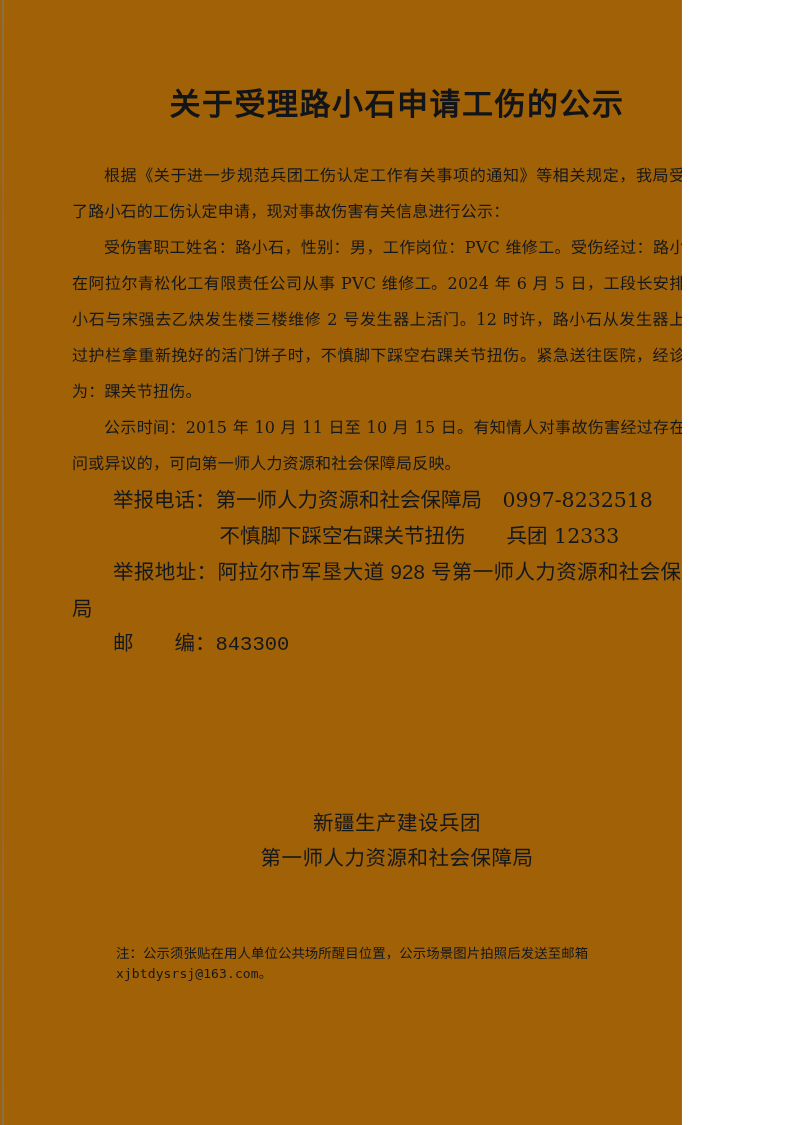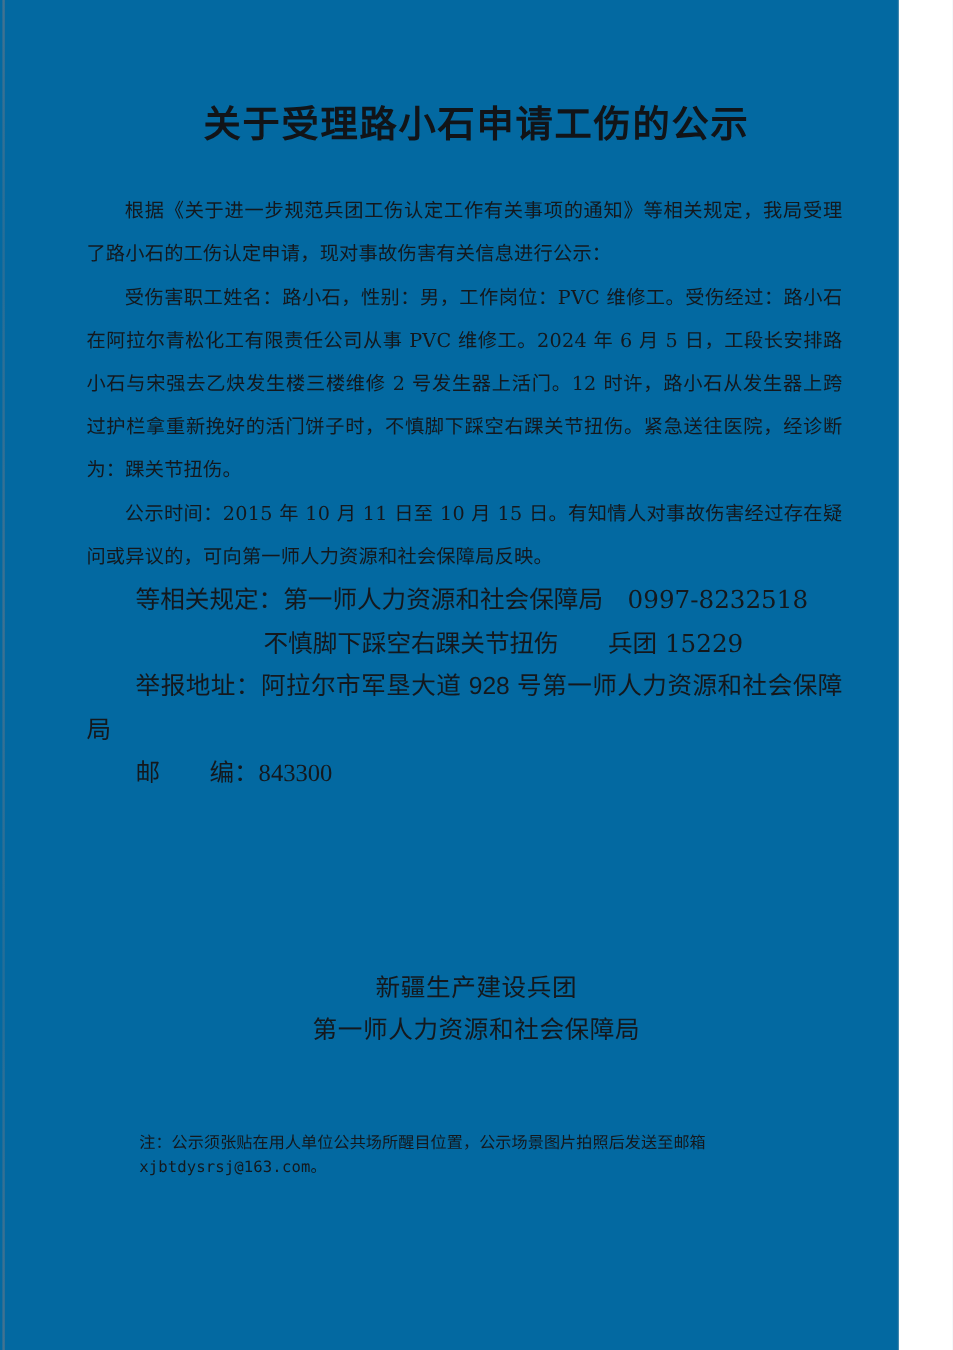--- a/index.html
+++ b/index.html
@@ -7,23 +7,23 @@
     margin: 0;
     padding: 0;
     background: #ffffff;
   }
   body {
     font-family: "DejaVu Serif", "Liberation Serif", serif;
     -webkit-font-smoothing: antialiased;
   }
   .page {
     position: relative;
-    width: 749px;
+    width: 682px;
     height: 1125px;
-    background: #0369a1;
+    background: #a16207;
     overflow: hidden;
     box-sizing: border-box;
   }
   
   .scan-edge-left {
     position: absolute;
     left: 2px;
     top: 0;
     width: 2px;
     height: 1125px;
@@ -98,21 +98,21 @@
     text-align: justify;
     text-justify: inter-ideograph;
     font-family: Liberation Sans, sans-serif;
   }
   .zip-line {
     font-size: 20.5px;
     line-height: 36.2px;
     color: #14181d;
     text-indent: 2em;
     white-space: pre;
-    font-family: Liberation Serif, serif;
+    font-family: Liberation Mono, monospace;
   }
 
   
   .signature {
     position: absolute;
     left: 0;
     top: 806px;
     width: 794px;
     text-align: center;
     box-sizing: border-box;
@@ -154,23 +154,23 @@
   <div class="doc-title">关于受理路小石申请工伤的公示</div>
 
   <div class="body-block">
 
     <p class="para indent2">根据《关于进一步规范兵团工伤认定工作有关事项的通知》等相关规定，我局受理了路小石的工伤认定申请，现对事故伤害有关信息进行公示：</p>
 
     <p class="para indent2">受伤害职工姓名：路小石，性别：男，工作岗位：PVC 维修工。受伤经过：路小石在阿拉尔青松化工有限责任公司从事 PVC 维修工。2024 年 6 月 5 日，工段长安排路小石与宋强去乙炔发生楼三楼维修 2 号发生器上活门。12 时许，路小石从发生器上跨过护栏拿重新挽好的活门饼子时，不慎脚下踩空右踝关节扭伤。紧急送往医院，经诊断为：踝关节扭伤。</p>
 
     <p class="para indent2">公示时间：2015 年 10 月 11 日至 10 月 15 日。有知情人对事故伤害经过存在疑问或异议的，可向第一师人力资源和社会保障局反映。</p>
 
-    <div class="contact-line lead"><span>等相关规定：</span><span>第一师人力资源和社会保障局</span>　<span>0997-8232518</span></div>
+    <div class="contact-line lead"><span>举报电话：</span><span>第一师人力资源和社会保障局</span>　<span>0997-8232518</span></div>
 
-    <div class="contact-line cont"><span>不慎脚下踩空右踝关节扭伤</span>　　<span>兵团 15229</span></div>
+    <div class="contact-line cont"><span>不慎脚下踩空右踝关节扭伤</span>　　<span>兵团 12333</span></div>
 
     <p class="addr-para"><span>举报地址：</span><span>阿拉尔市军垦大道 928 号第一师人力资源和社会保障局</span></p>
 
     <div class="zip-line"><span>邮　　编：</span><span>843300</span></div>
 
   </div>
 
   <div class="signature">
     <div>新疆生产建设兵团</div>
     <div>第一师人力资源和社会保障局</div>

